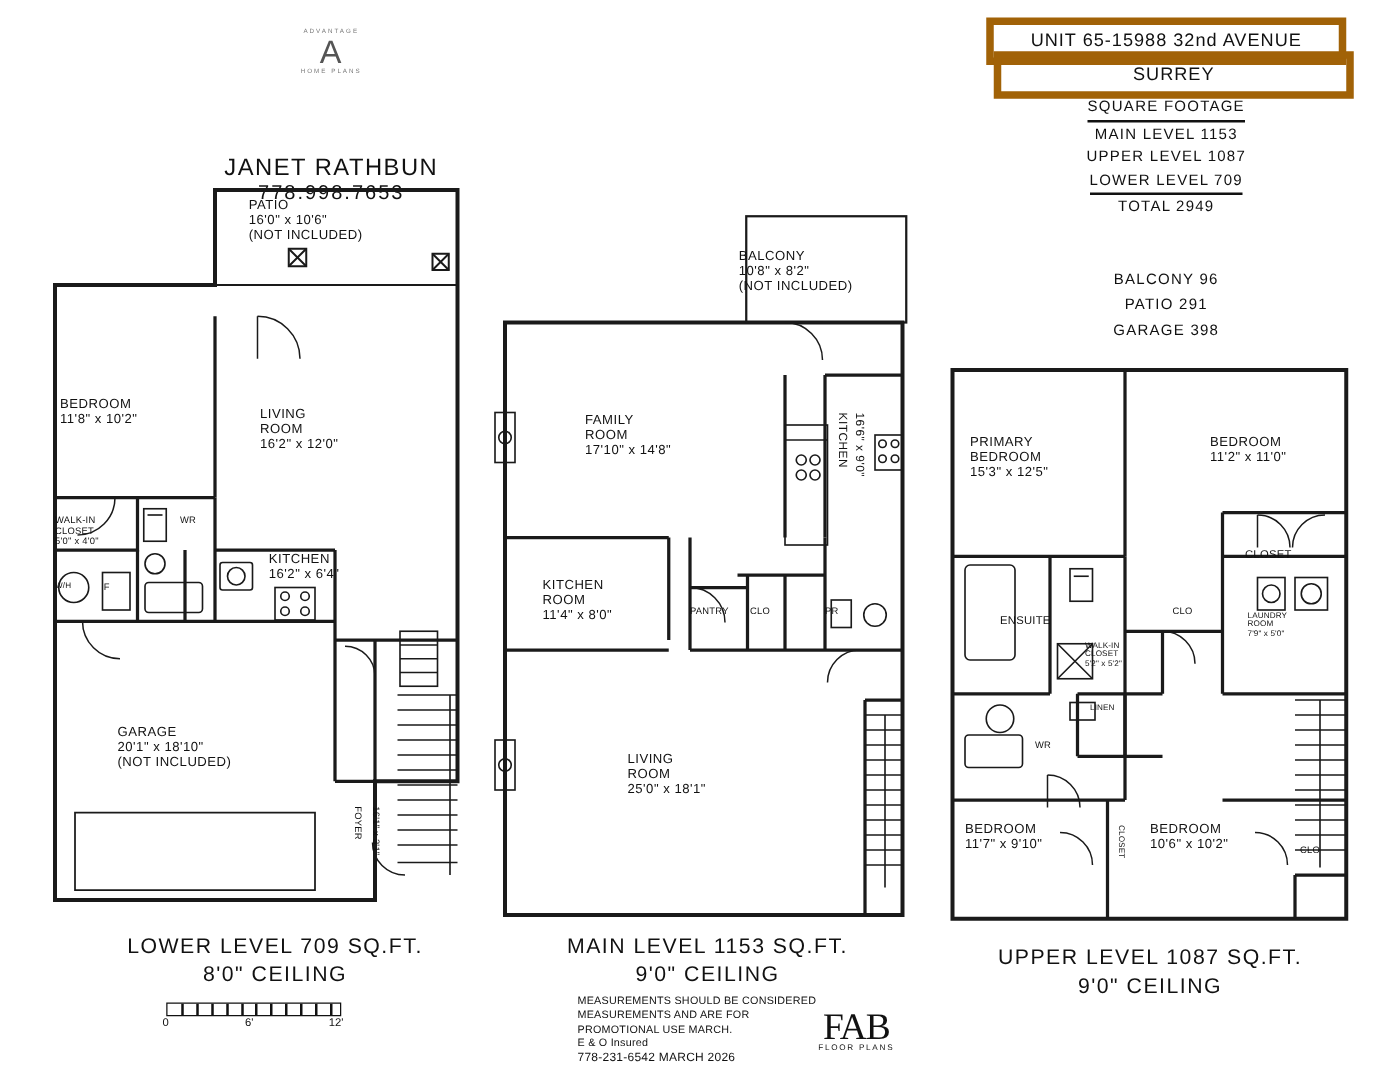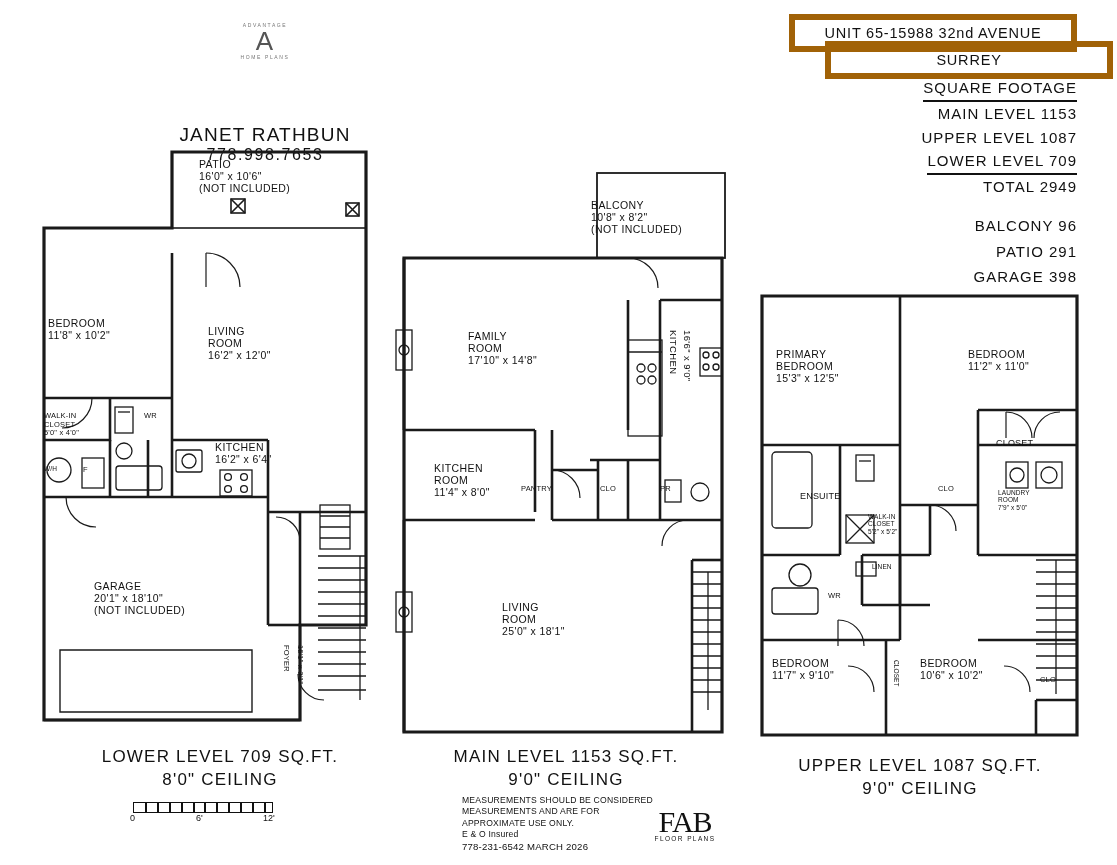--- a/index.html
+++ b/index.html
@@ -22,21 +22,21 @@
   .vert { writing-mode:vertical-rl; text-orientation:mixed; }
   .title {
     position:absolute; text-align:center; font-size:17px; letter-spacing:1.2px;
     line-height:1.35;
   }
   .boxed {
     position:absolute; border:6px solid #a16207; text-align:center;
     font-size:14.5px; letter-spacing:0.8px; line-height:1.4; padding:3px 20px;
   }
   .sqft {
-    position:absolute; text-align:right; font-size:15px; letter-spacing:1px;
+    position:absolute; text-align:center; font-size:12px; letter-spacing:1px;
     line-height:1.55;
   }
   .sqft .u { border-bottom:2px solid #111; display:inline-block; padding-bottom:1px;}
   .contact { position:absolute; text-align:center; }
   .contact .nm { font-size:19px; letter-spacing:1.2px;margin-top:28px; }
   .contact .ph { font-size:16px; letter-spacing:1.6px; }
   .logo { position:absolute; text-align:center; width:120px; }
   .logo .big { font-size:26px; letter-spacing:1px; color:#555; line-height:1;}
   .logo .arc { font-size:5px; letter-spacing:1.6px; color:#777; }
   .disclaimer {
@@ -51,21 +51,21 @@
   .scalebar .ticks { position:relative; height:12px; font-size:9px; }
   .scalebar .ticks span { position:absolute; }
   svg.fp { position:absolute; left:0; top:0; width:1117px; height:865px; pointer-events:none; }
 </style>
 </head>
 <body>
 
 <div class="boxed" style="left:789px; top:14px; width:288px;">
   <div>UNIT 65-15988 32nd AVENUE</div>
 </div>
-<div class="boxed" style="left:825px; top:41px; width:288px;">
+<div class="boxed" style="left:795px; top:41px; width:288px;">
   <div>SURREY</div>
 </div>
 
 <div class="sqft" style="left:789px; top:76px; width:288px;">
   <div><span class="u">SQUARE FOOTAGE</span></div>
   <div>MAIN LEVEL 1153</div>
   <div>UPPER LEVEL 1087</div>
   <div><span class="u">LOWER LEVEL 709</span></div>
   <div>TOTAL 2949</div>
 </div>
@@ -329,21 +329,21 @@
 <div class="room-label" style="left:434px; top:462px; width:110px;">
   <span class="nm">KITCHEN</span>
   <span class="nm">ROOM</span>
   <span class="dim">11'4" x 8'0"</span>
 </div>
 <div class="room-label" style="left:502px; top:601px; width:120px;">
   <span class="nm">LIVING</span>
   <span class="nm">ROOM</span>
   <span class="dim">25'0" x 18'1"</span>
 </div>
-<div class="room-label tiny" style="left:521px; top:485px; width:46px;">
+<div class="room-label tiny" style="left:552px; top:485px; width:46px;">
   <span class="nm">PANTRY</span>
 </div>
 <div class="room-label tiny" style="left:600px; top:485px; width:28px;">
   <span class="nm">CLO</span>
 </div>
 <div class="room-label tiny" style="left:660px; top:485px; width:26px;">
   <span class="nm">PR</span>
 </div>
 
 <div class="room-label" style="left:776px; top:348px; width:124px;">
@@ -425,21 +425,21 @@
   <div class="ticks">
     <span style="left:-3px">0</span>
     <span style="left:63px">6'</span>
     <span style="left:130px">12'</span>
   </div>
 </div>
 
 <div class="disclaimer" style="left:462px; top:795px; width:230px;">
   <div>MEASUREMENTS SHOULD BE CONSIDERED</div>
   <div>MEASUREMENTS AND ARE FOR</div>
-  <div>APPROXIMATE USE ONLY.</div>
+  <div>PROMOTIONAL USE MARCH.</div>
   <div>E &amp; O Insured</div>
   <div style="font-size:9.6px; margin-top:1px;">778-231-6542  MARCH 2026</div>
 </div>
 
 <div class="fab" style="left:640px; top:808px; width:90px;">
   <div class="f1">FAB</div>
   <div class="f2">FLOOR PLANS</div>
 </div>
 
 </body></html>

